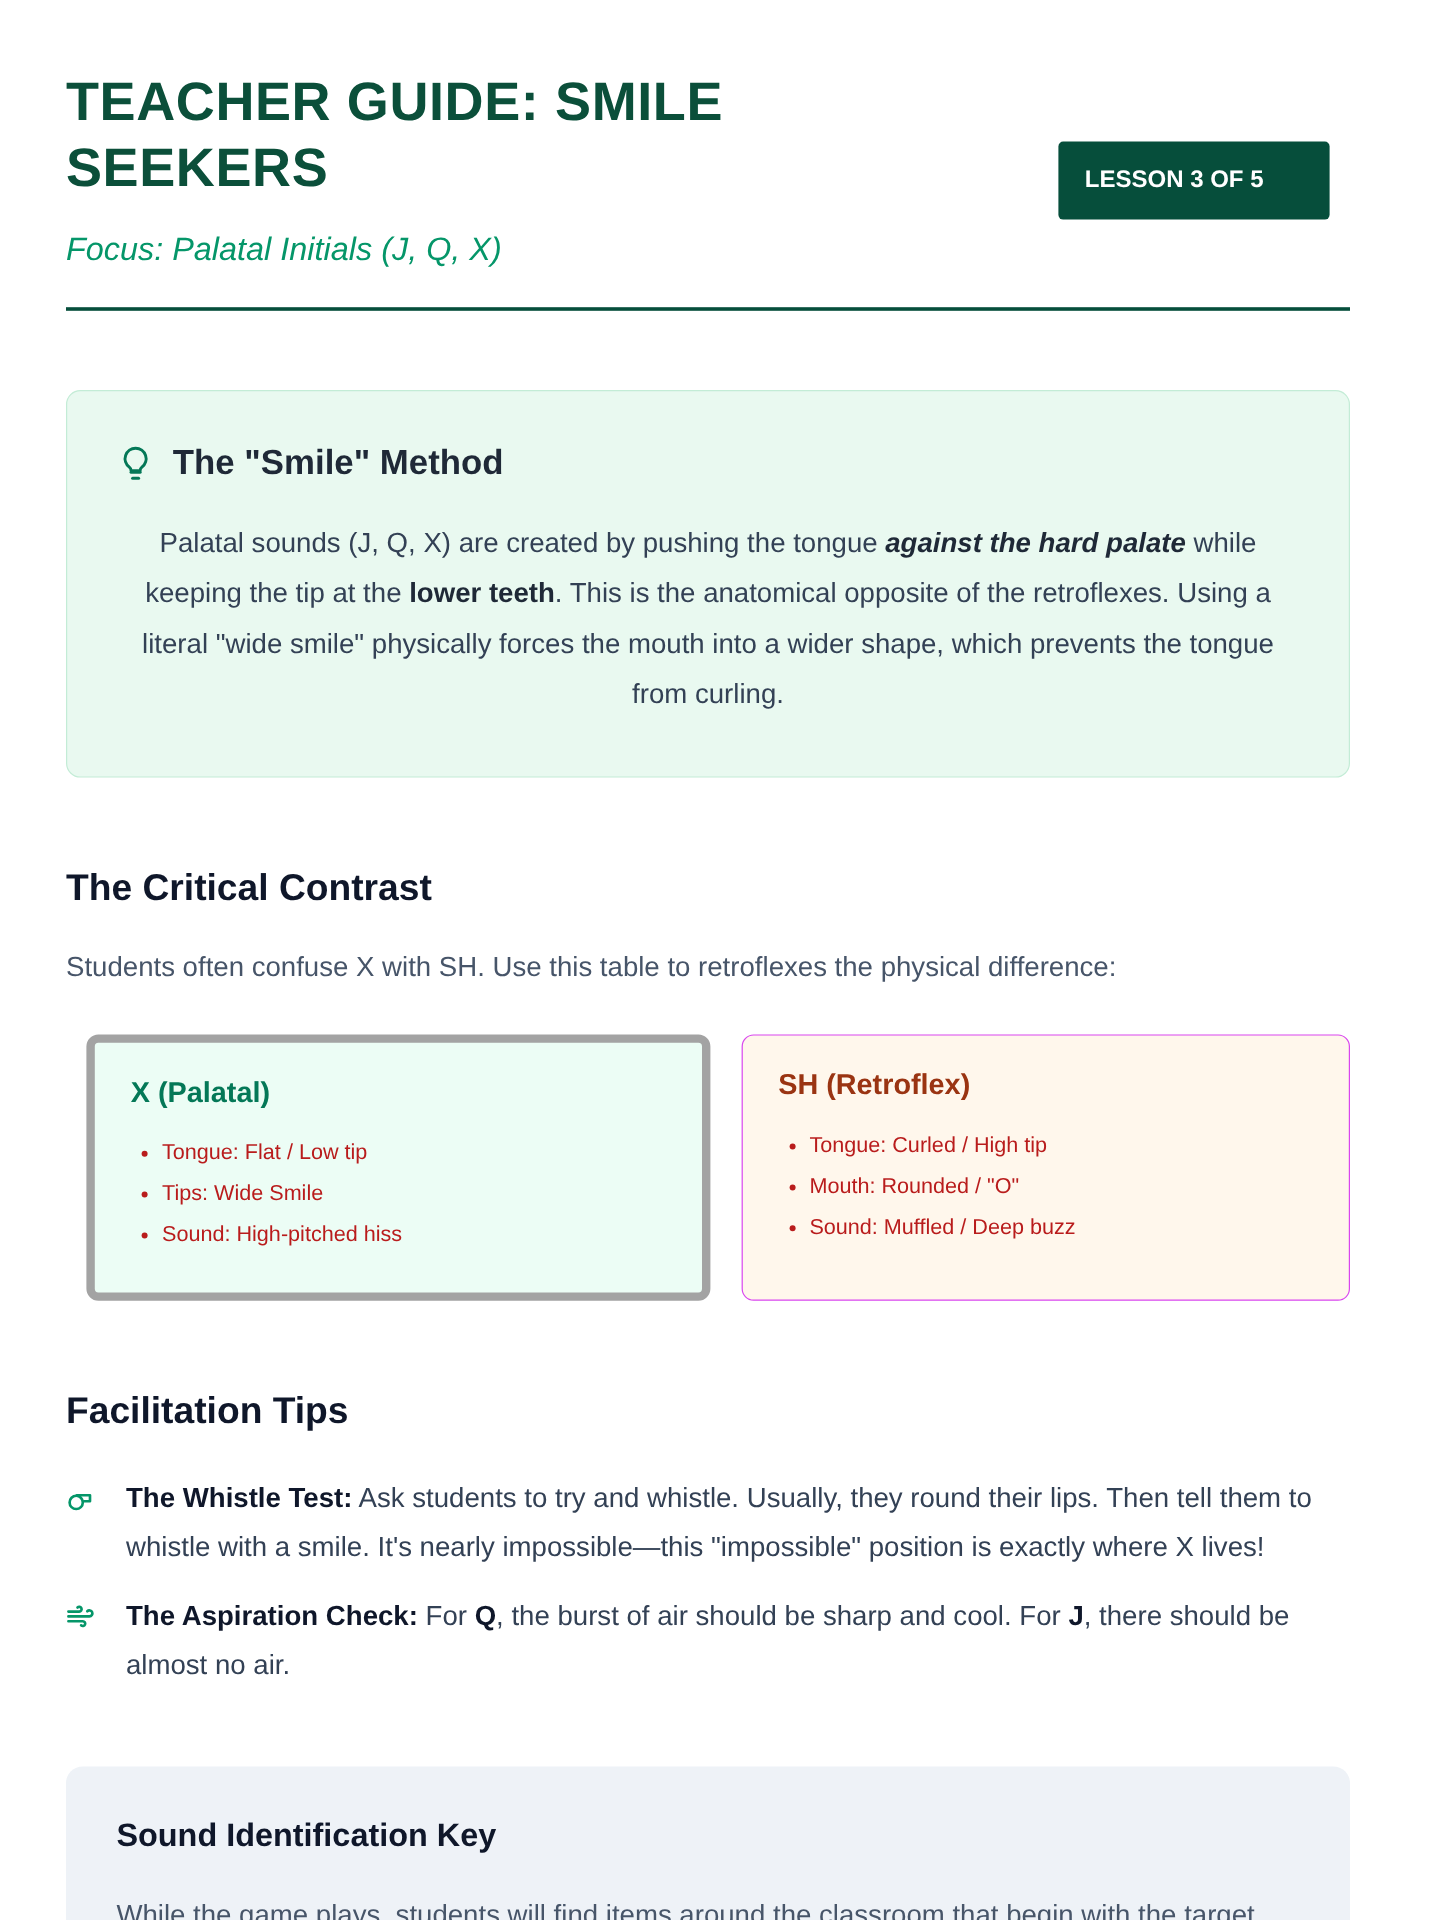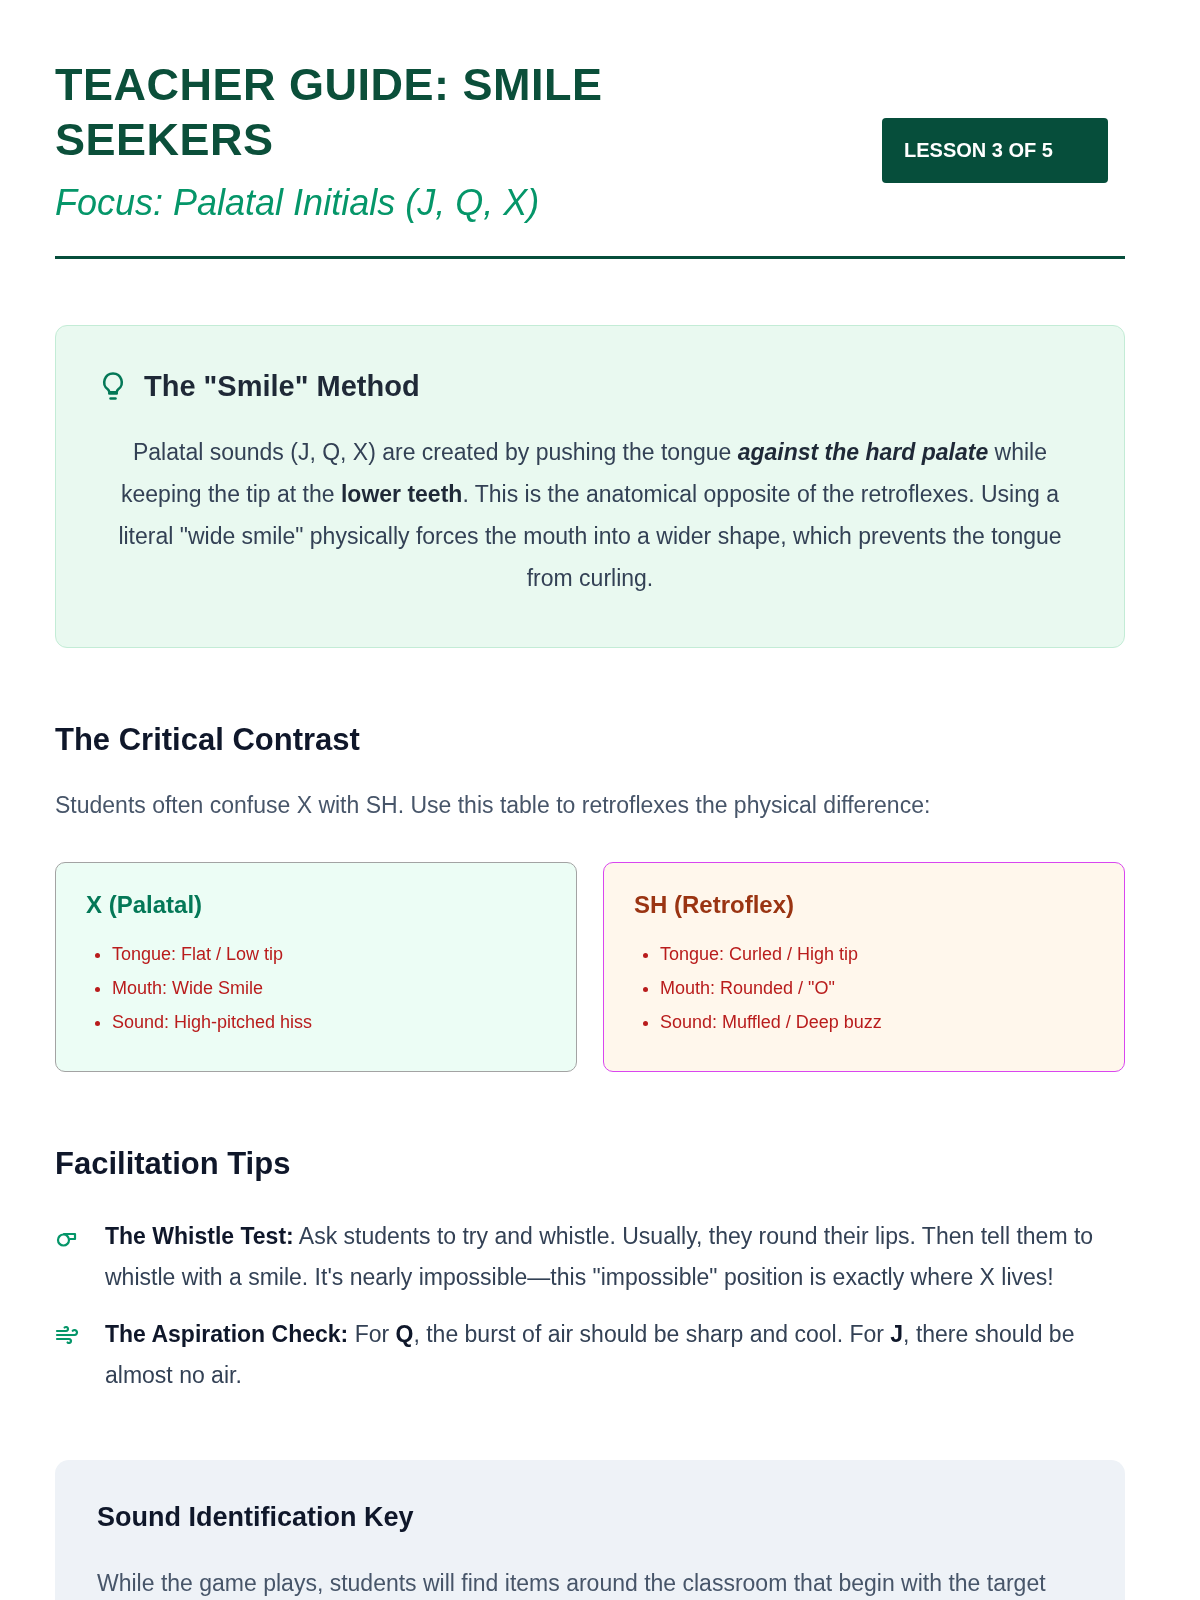--- a/index.html
+++ b/index.html
@@ -19,22 +19,22 @@
   .page-title {
     max-width: 720px;
     font-size: 45px;
     font-weight: 800;
     line-height: 1.22;
     letter-spacing: 0.5px;
     color: #0b4f3a;
     text-transform: uppercase;
   }
   .subtitle {
-    margin-top: 14px;
-    font-size: 36px;
+    margin-top: 25px;
+    font-size: 27px;
     font-style: italic;
     color: #059669;
   }
   .badge {
     position: absolute;
     top: 60px; right: 17px;
     width: 226px;
     background: #064e3b;
     color: #ffffff;
     font-size: 20px;
@@ -98,21 +98,21 @@
   .cards {
     display: flex;
     gap: 26px;
     margin-top: 38px;
   }
   .card {
     flex: 1;
     border-radius: 10px;
     padding: 28px 30px 32px 30px;
   }
-  .card.green { background: #ecfdf5; border: 1px solid #a3a3a3; }
+  .card.green { background: #ecfdf5; border: 7px solid #a3a3a3; margin-left: 17px; }
   .card.orange { background: #fff7ec; border: 1px solid #d946ef; }
   .card h3 { font-size: 24px; font-weight: 800; }
   .card.green h3 { color: #047857; }
   .card.orange h3 { color: #9a3412; }
   .card ul {
     margin-top: 18px;
     padding-left: 26px;
     font-size: 18px;
     line-height: 34px;
     color: #b91c1c;
@@ -185,21 +185,21 @@
   </section>
 
   <h2 class="section-heading">The Critical Contrast</h2>
   <p class="intro">Students often confuse X with SH. Use this table to retroflexes the physical difference:</p>
 
   <div class="cards">
     <div class="card green">
       <h3>X (Palatal)</h3>
       <ul>
         <li>Tongue: Flat / Low tip</li>
-        <li>Mouth: Wide Smile</li>
+        <li>Tips: Wide Smile</li>
         <li>Sound: High-pitched hiss</li>
       </ul>
     </div>
     <div class="card orange">
       <h3>SH (Retroflex)</h3>
       <ul>
         <li>Tongue: Curled / High tip</li>
         <li>Mouth: Rounded / "O"</li>
         <li>Sound: Muffled / Deep buzz</li>
       </ul>

